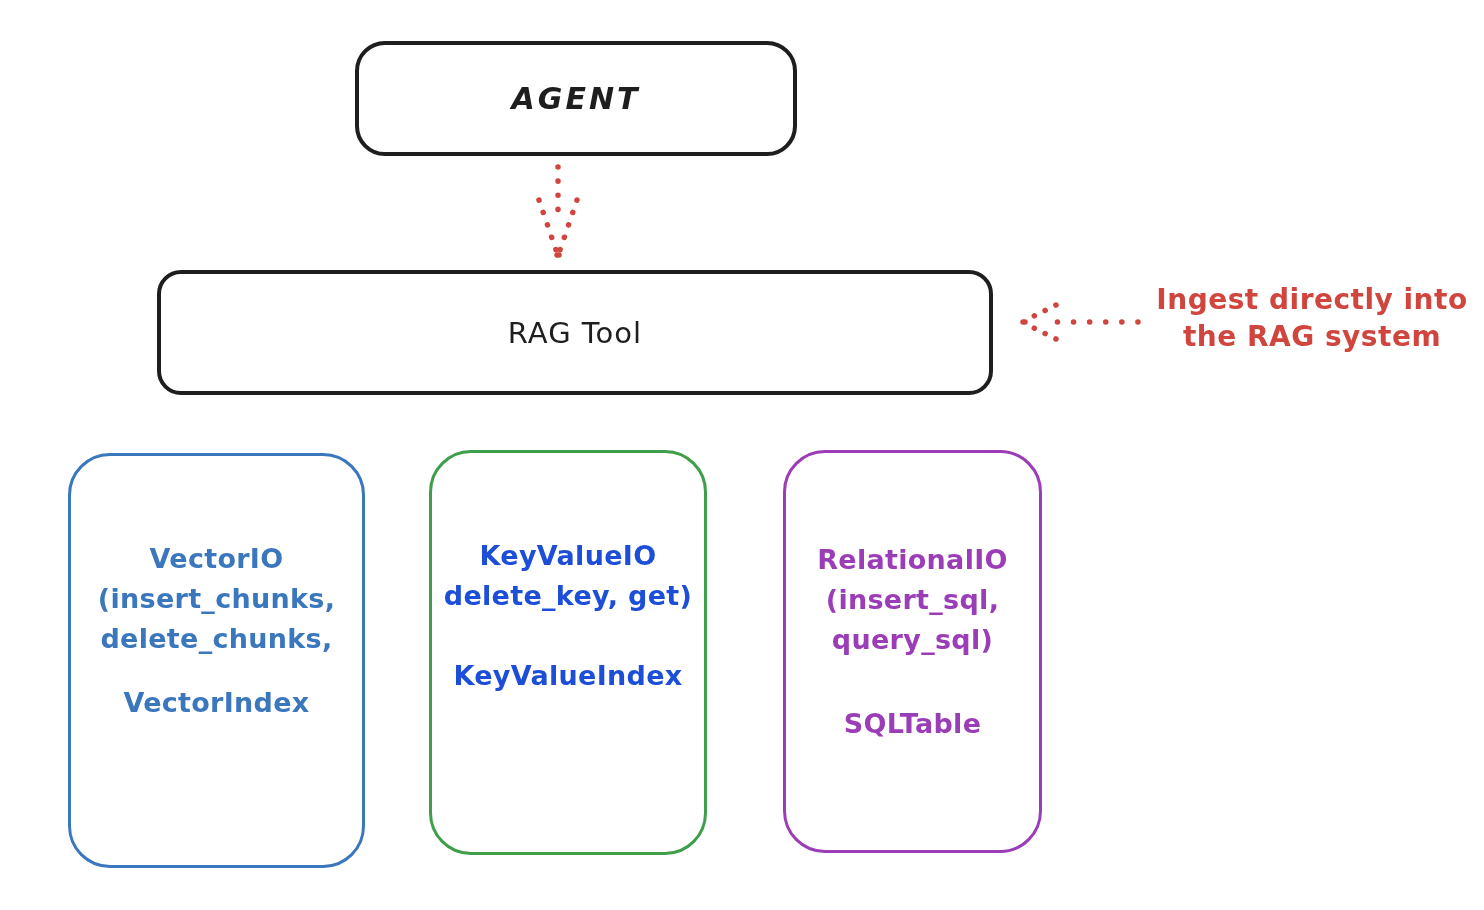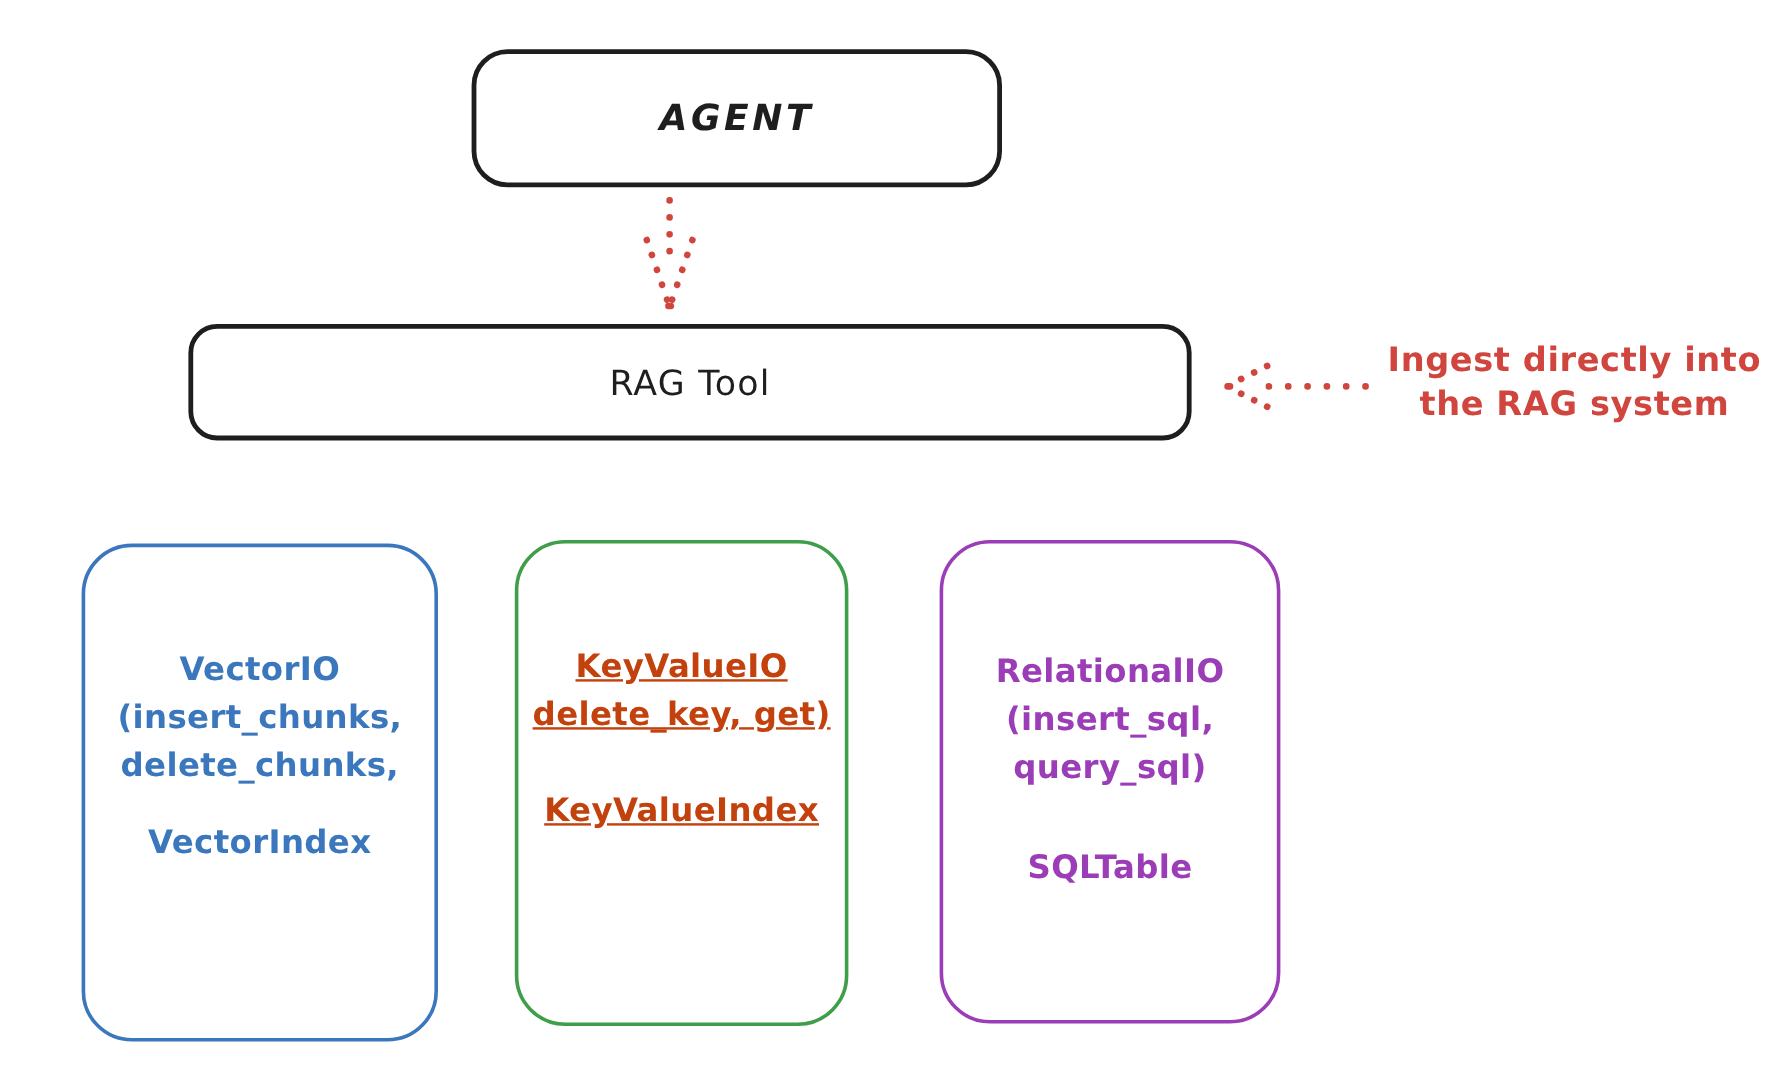--- a/index.html
+++ b/index.html
@@ -24,31 +24,30 @@
     display: flex;
     align-items: center;
     justify-content: center;
     box-sizing: border-box;
     color: #1e1e1e;
   }
   .agent-box {
     left: 355px; top: 41px;
     width: 442px; height: 115px;
     border-radius: 30px;
-    margin-left: 38px;
   }
   .agent-label {
     font-size: 30px;
     font-weight: bold;
     font-style: italic;
     letter-spacing: 3px;
   }
   .rag-box {
     left: 157px; top: 270px;
-    width: 836px; height: 97px;
+    width: 836px; height: 125px;
     border-radius: 24px;
   }
   .rag-label {
     font-size: 29px;
     letter-spacing: 1px;
   }
   
   .arrow-svg { position: absolute; }
   .arrow-down { left: 526px; top: 160px; }
   .arrow-left { left: 1010px; top: 298px; }
@@ -71,21 +70,21 @@
     background: #ffffff;
     box-sizing: border-box;
     text-align: center;
     font-size: 27px;
     font-weight: 600;
     line-height: 40px;
     letter-spacing: 0.3px;
   }
   .io-box-vector    { left: 68px;  top: 453px; width: 297px; height: 415px; padding-top: 83px; }
   .io-box-keyvalue  { left: 429px; top: 450px; width: 278px; height: 405px; padding-top: 83px; }
-  .io-box-relational{ left: 783px; top: 450px; width: 284px; height: 403px; padding-top: 87px; }
+  .io-box-relational{ left: 783px; top: 450px; width: 259px; height: 403px; padding-top: 87px; }
   .io-line { white-space: nowrap; }
   .index-label-vector     { margin-top: 24px; }
   .index-label-keyvalue   { margin-top: 40px; text-align: center; }
   .index-label-relational { margin-top: 44px; }
 </style>
 </head>
 <body>
 
 <div class="canvas">
 
@@ -116,21 +115,21 @@
     <div class="io-line">the RAG system</div>
   </div>
 
   <div class="io-box io-box-vector" style="color: rgb(59, 119, 189); border-color: rgb(59, 119, 189);">
     <div class="io-line">VectorIO</div>
     <div class="io-line">(insert_chunks,</div>
     <div class="io-line">delete_chunks,</div>
     <div class="io-line index-label-vector">VectorIndex</div>
   </div>
 
-  <div class="io-box io-box-keyvalue" style="color: #c2410c; border-color: rgb(63, 158, 74); text-decoration: underline;">
+  <div class="io-box io-box-keyvalue" style="color: #1d4ed8; border-color: rgb(63, 158, 74);">
     <div class="io-line">KeyValueIO</div>
     <div class="io-line">delete_key, get)</div>
     <div class="io-line index-label-keyvalue">KeyValueIndex</div>
   </div>
 
   <div class="io-box io-box-relational" style="color: rgb(156, 61, 184); border-color: rgb(156, 61, 184);">
     <div class="io-line">RelationalIO</div>
     <div class="io-line">(insert_sql,</div>
     <div class="io-line">query_sql)</div>
     <div class="io-line index-label-relational">SQLTable</div>

